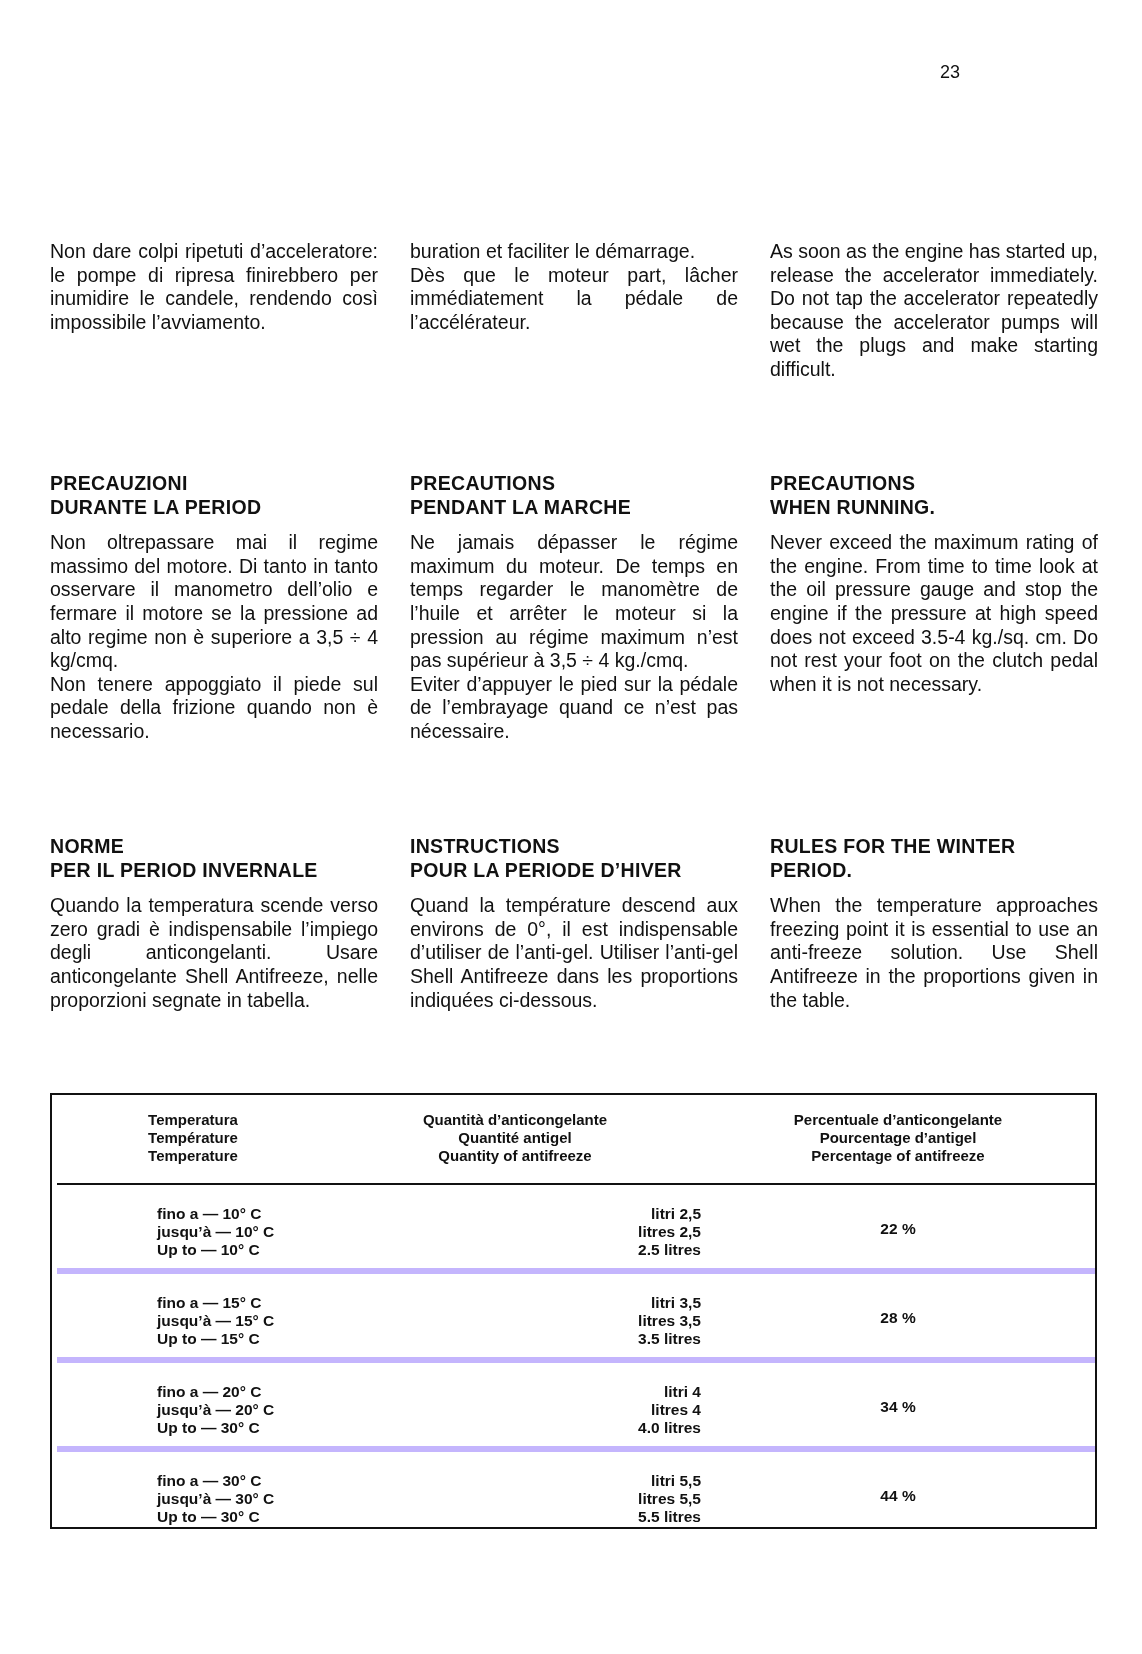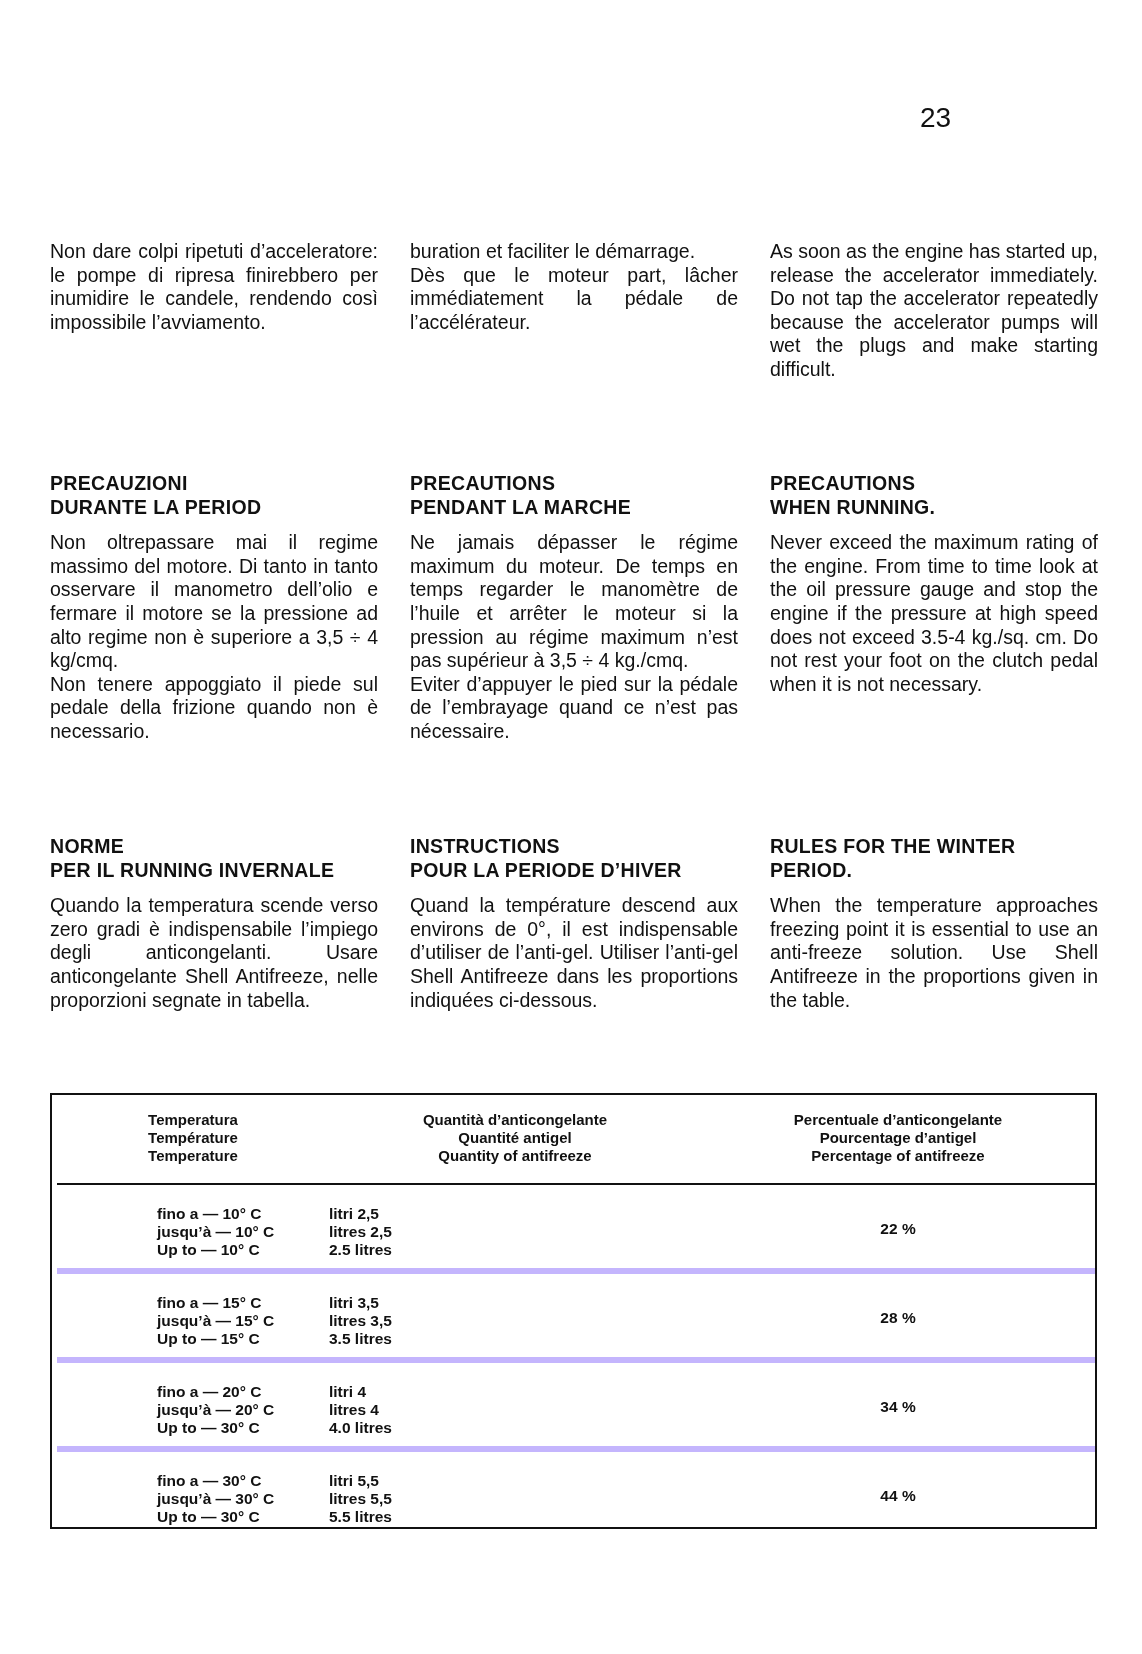--- a/index.html
+++ b/index.html
@@ -1,32 +1,32 @@
 <!DOCTYPE html>
 <html><head>
 <meta charset="utf-8">
 <style>
   html, body { margin:0; padding:0; background:#ffffff; }
   body { width:1142px; height:1654px; position:relative; color:#111; font-family:"Liberation Sans", sans-serif; overflow:hidden; }
-  .page-number { position:absolute; left:920px; top:62px; font-size:28px;margin-top:40px; }
+  .page-number { position:absolute; left:940px; top:62px; font-size:18px; }
   .col { position:absolute; width:328px; font-size:19.5px; line-height:23.6px; text-align:justify; }
   .c1 { left:50px; } .c2 { left:410px; } .c3 { left:770px; }
   .col p { margin:0; }
   .block { position:absolute; }
   .heading { font-weight:bold; font-size:19.5px; line-height:23.6px; margin:0 0 12px 0; text-align:left; letter-spacing:0.3px; }
   .b1 { top:240px; } .b2 { top:472px; } .b3 { top:835px; }
   .table-wrap { position:absolute; left:50px; top:1093px; width:1043px; height:432px; border-top:2px solid #111; border-bottom:2px solid #111; border-left:2px solid #111; border-right:2px solid #111; }
   .thead { display:flex; height:88px; border-bottom:2px solid #111; margin-left:5px; }
   .th { font-weight:bold; font-size:15px; line-height:18px; text-align:center; padding-top:16px; }
   .cA { width:272px; } .cB { width:372px; } .cC { width:394px; }
   .row { display:flex; height:83px; border-bottom:6px solid #c4b5fd; margin-left:5px; }
   .row:last-child { border-bottom:none; }
   .cell { font-weight:bold; font-size:15.5px; line-height:18px; padding-top:20px; }
   .cell.temp { padding-left:100px; width:172px; }
-  .cell.qty { text-align:left; }
+  .cell.qty { text-align:right; }
   .cell.pct { text-align:center; padding-top:35px; }
 </style>
 </head>
 <body>
 
 <div class="page-number">23</div>
 
 <div class="col c1">
   <div class="block b1" style="width:328px">
     <p>Non dare colpi ripetuti d’acceleratore: le pompe di ripresa finirebbero per inumidire le candele, rendendo così impossibile l’avviamento.</p>
@@ -35,21 +35,21 @@
     <div class="heading">
       <div>PRECAUZIONI</div>
       <div>DURANTE LA PERIOD</div>
     </div>
     <p>Non oltrepassare mai il regime massimo del motore. Di tanto in tanto osservare il manometro dell’olio e fermare il motore se la pressione ad alto regime non è superiore a 3,5 ÷ 4 kg/cmq.</p>
     <p>Non tenere appoggiato il piede sul pedale della frizione quando non è necessario.</p>
   </div>
   <div class="block b3" style="width:328px">
     <div class="heading">
       <div>NORME</div>
-      <div>PER IL RUNNING INVERNALE</div>
+      <div>PER IL PERIOD INVERNALE</div>
     </div>
     <p>Quando la temperatura scende verso zero gradi è indispensabile l’impiego degli anticongelanti. Usare anticongelante Shell Antifreeze, nelle proporzioni segnate in tabella.</p>
   </div>
 </div>
 
 <div class="col c2">
   <div class="block b1" style="width:328px">
     <p>buration et faciliter le démarrage.</p>
     <p>Dès que le moteur part, lâcher immédiatement la pédale de l’accélérateur.</p>
   </div>

